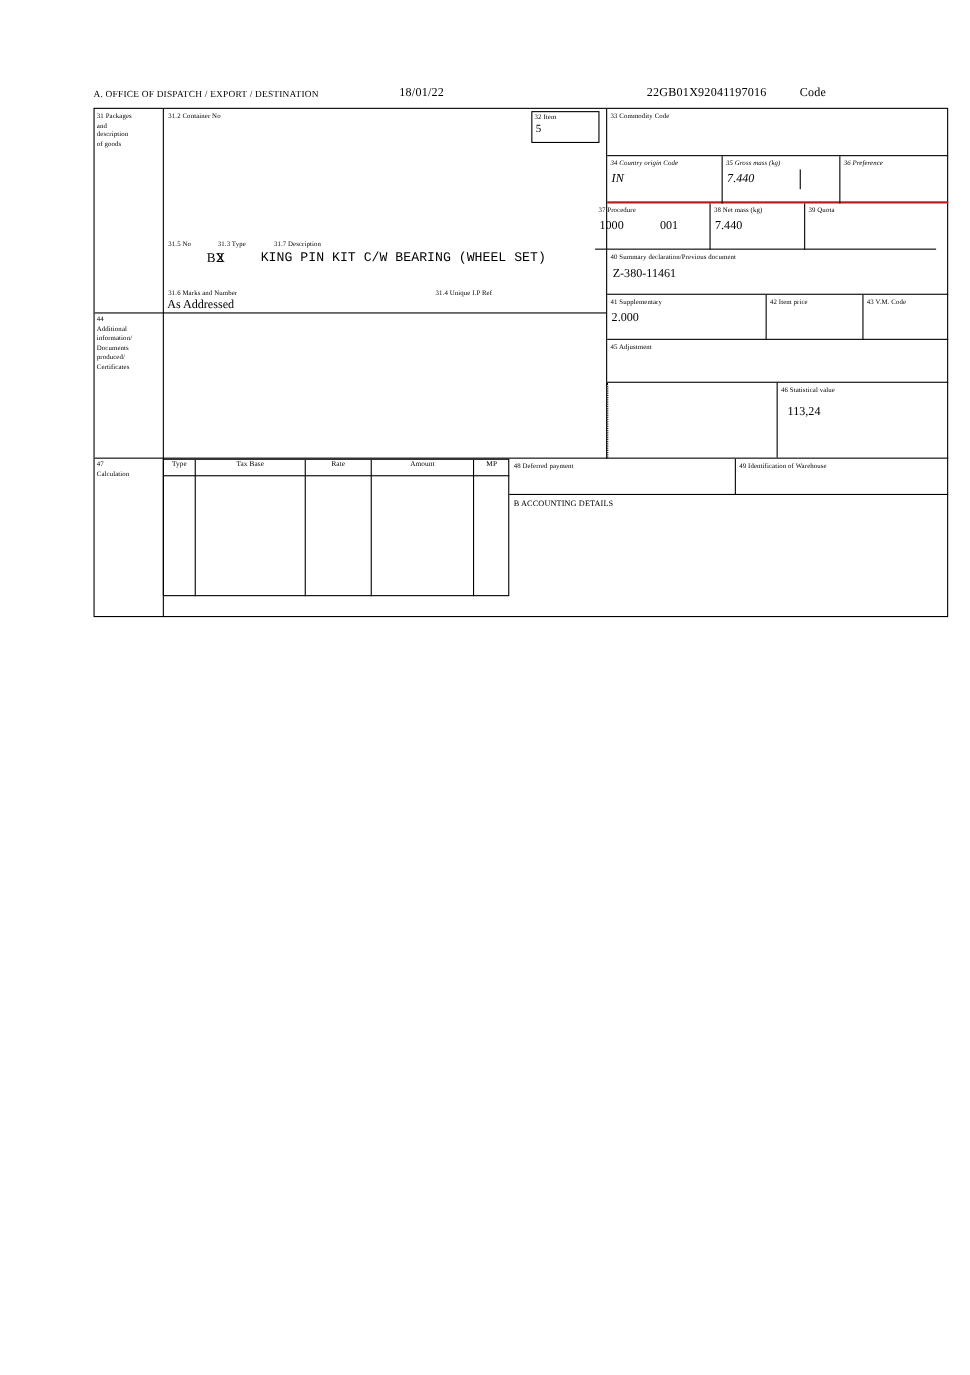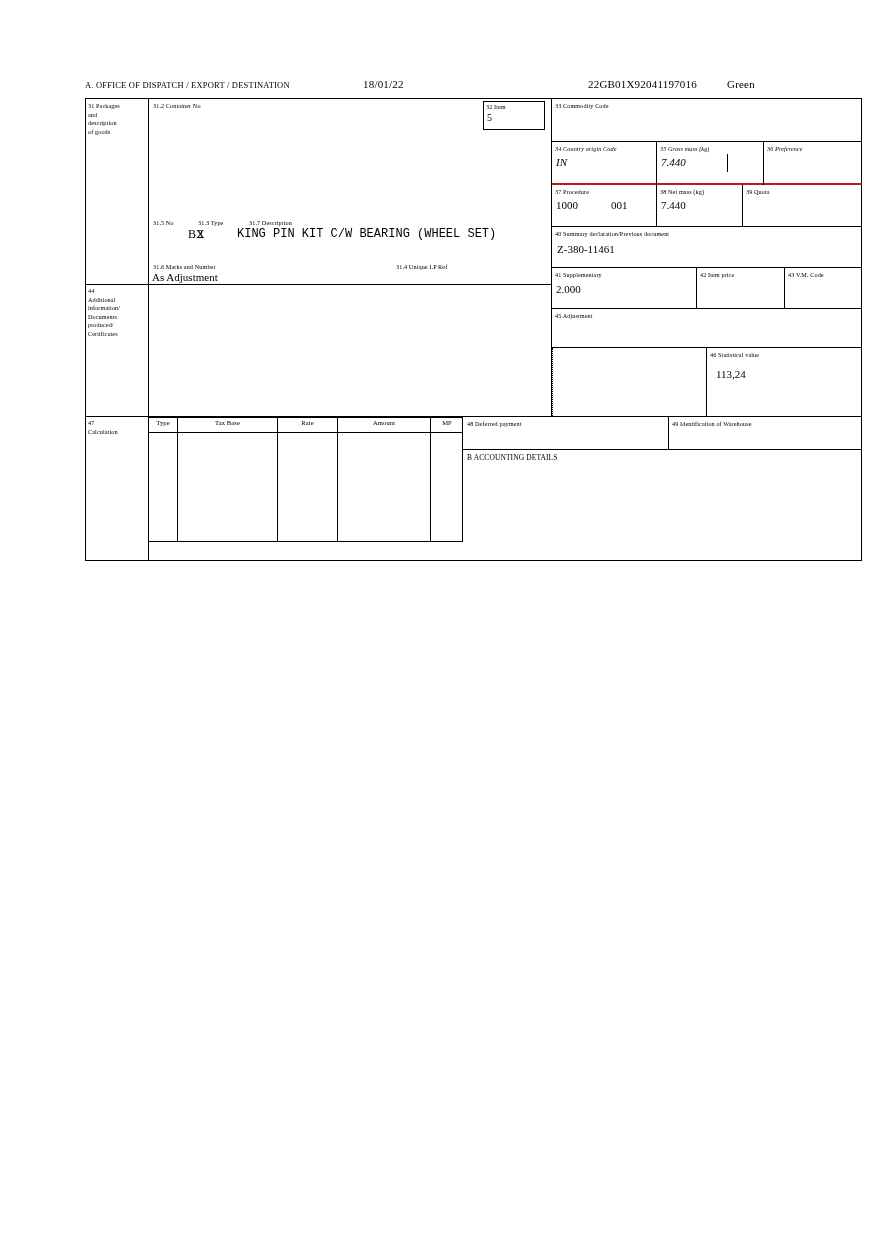--- a/index.html
+++ b/index.html
@@ -153,21 +153,21 @@
 </style>
 </head>
 <body>
 
 <div class="page">
 
   <div class="hdr">
     <span class="a-label">A.  OFFICE OF DISPATCH / EXPORT / DESTINATION</span>
     <span class="a-date">18/01/22</span>
     <span class="a-mrn">22GB01X92041197016</span>
-    <span class="a-lane">Green</span>
+    <span class="a-lane">Code</span>
   </div>
 
   <div class="frame">
 
     <div class="vline" style="left:62px; top:0; height:462px;"></div>
 
     <div class="vline" style="left:465px; top:0; height:318px;"></div>
 
     <div class="hline" style="left:0; top:185px; width:465px;"></div>
 
@@ -190,39 +190,39 @@
     <div class="cell lbl" style="left:67px; top:120px;">31.5 No</div>
     <div class="cell lbl" style="left:112px; top:120px;">31.3 Type</div>
     <div class="cell lbl" style="left:163px; top:120px;">31.7 Description</div>
 
     <div class="cell val" style="left:66px; top:129px; font-size:12px;margin-left:36px;">BX</div>
     <div class="cell val" style="left:111px; top:129px; font-size:12px;">2</div>
     <div class="cell val" style="left:151px; top:129px; font-size:12px;font-family:Liberation Mono, monospace;">KING PIN KIT C/W BEARING (WHEEL SET)</div>
 
     <div class="cell lbl" style="left:67px; top:164px;">31.6 Marks and Number</div>
     <div class="cell lbl" style="left:310px; top:164px;">31.4 Unique I.P Ref</div>
-    <div class="cell val" style="left:66px; top:172px; font-size:11px;">As Adjustment</div>
+    <div class="cell val" style="left:66px; top:172px; font-size:11px;">As Addressed</div>
 
     <div class="cell" style="left:466px; top:0; width:310px; height:43px; border-bottom:1px solid #000;">
       <div class="lbl" style="padding:3px 0 0 3px;">33 Commodity Code</div>
     </div>
 
     <div class="cell" style="left:466px; top:43px; width:310px; height:43px; border-bottom:2px solid #b91c1c;font-style:italic;">
       <div class="vline" style="left:104px; top:0; height:43px;"></div>
       <div class="vline" style="left:211px; top:0; height:43px;"></div>
       <div class="lbl" style="position:absolute; left:3px; top:3px;">34 Country origin Code</div>
       <div class="val" style="position:absolute; left:4px; top:14px;">IN</div>
       <div class="lbl" style="position:absolute; left:108px; top:3px;">35 Gross mass (kg)</div>
       <div class="val" style="position:absolute; left:109px; top:14px;">7.440</div>
       <div class="vline" style="left:175px; top:12px; height:18px;"></div>
       <div class="lbl" style="position:absolute; left:215px; top:3px;">36 Preference</div>
       <div class="val" style="position:absolute; left:216px; top:14px;"></div>
     </div>
 
-    <div class="cell" style="left:466px; top:86px; width:310px; height:42px; border-bottom:1px solid #000;text-decoration:underline;">
+    <div class="cell" style="left:455px; top:86px; width:310px; height:42px; border-bottom:1px solid #000;text-decoration:underline;">
       <div class="vline" style="left:104px; top:0; height:42px;"></div>
       <div class="vline" style="left:190px; top:0; height:42px;"></div>
       <div class="lbl" style="position:absolute; left:3px; top:3px;">37 Procedure</div>
       <div class="val" style="position:absolute; left:4px; top:14px;">1000</div>
       <div class="val" style="position:absolute; left:59px; top:14px;">001</div>
       <div class="lbl" style="position:absolute; left:108px; top:3px;">38 Net mass (kg)</div>
       <div class="val" style="position:absolute; left:109px; top:14px;">7.440</div>
       <div class="lbl" style="position:absolute; left:194px; top:3px;">39 Quota</div>
       <div class="val" style="position:absolute; left:195px; top:14px;"></div>
     </div>

